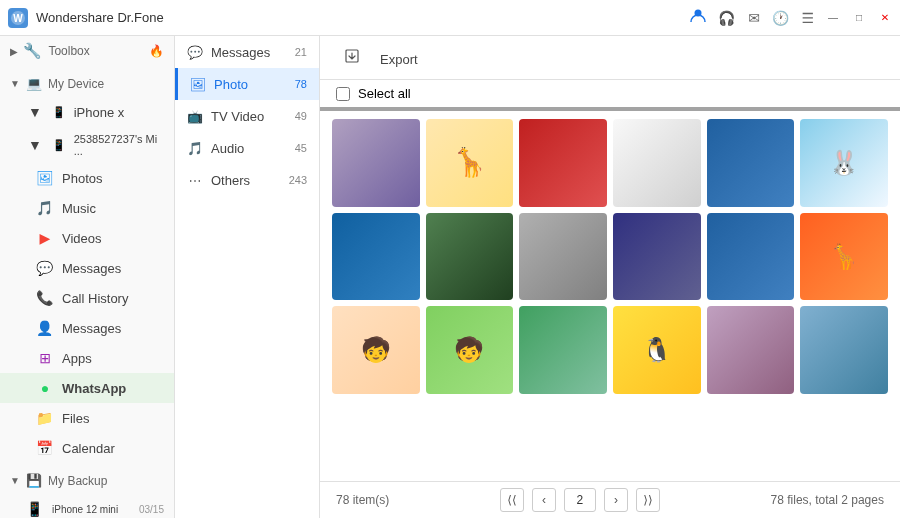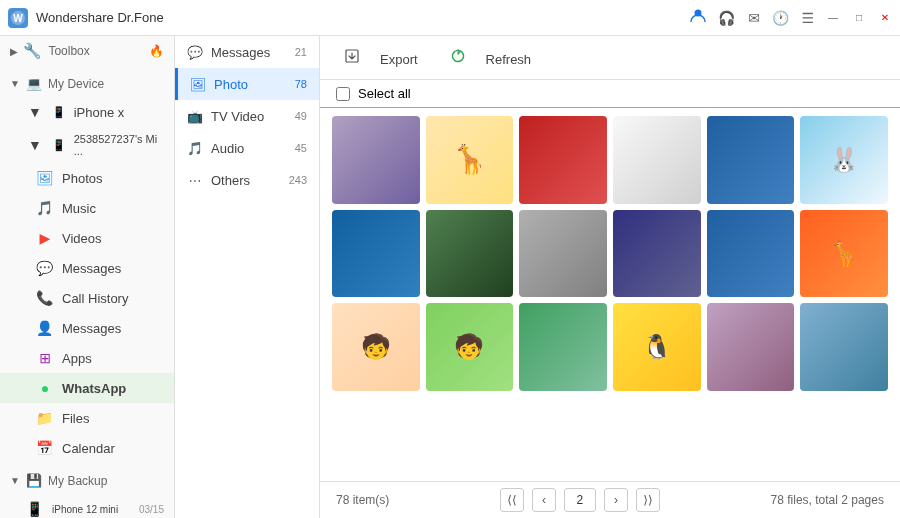--- a/index.html
+++ b/index.html
@@ -68,21 +68,21 @@
     .toolbar-btn {
       display: flex; align-items: flex-end; gap: 20px;
       cursor: pointer; color: #444; font-size: 13px; padding: 4px 8px;
       border-radius: 4px;
     }
     .toolbar-btn .btn-icon { font-size: 14px; }
 
     
     .select-all-row {
       display: flex; align-items: center; gap: 8px;
-      padding: 6px 16px; border-bottom: 1px solid #a3a3a3;
+      padding: 6px 16px; border-bottom: 4px solid #a3a3a3;
     }
     .select-all-row input[type=checkbox] { width: 14px; height: 14px; cursor: pointer; }
 
     
     .photo-grid {
       flex: 1; overflow-y: auto; padding: 8px 12px;
       display: grid; grid-template-columns: repeat(6, 1fr); gap: 6px;
       align-content: start;
     }
     .photo-thumb {
@@ -276,29 +276,20 @@
     <div class="toolbar">
       <div class="toolbar-btn">
         <span class="btn-icon">
           <svg width="16" height="16" viewBox="0 0 16 16" fill="none">
             <rect x="2" y="2" width="12" height="12" rx="1" stroke="#555" stroke-width="1.2" fill="none"></rect>
             <path d="M8 5v6M5 8l3 3 3-3" stroke="#555" stroke-width="1.2" stroke-linecap="round"></path>
           </svg>
         </span>
         <span>Export</span>
       </div>
-      <div class="toolbar-btn">
-        <span class="btn-icon" style="color:#34a853;">
-          <svg width="16" height="16" viewBox="0 0 16 16" fill="none">
-            <circle cx="8" cy="8" r="5.5" stroke="#34a853" stroke-width="1.5" stroke-dasharray="3 0"></circle>
-            <path d="M8 4v2M8 2l2 2-2 2" stroke="#34a853" stroke-width="1.2" stroke-linecap="round"></path>
-          </svg>
-        </span>
-        <span>Refresh</span>
-      </div>
     </div>
 
     <div class="select-all-row">
       <input type="checkbox" style="">
       <span>Select all</span>
     </div>
 
     <div class="photo-grid">
 
       <div class="photo-thumb p1" style="background:linear-gradient(135deg,#b0a0c0,#7060a0);"></div>

